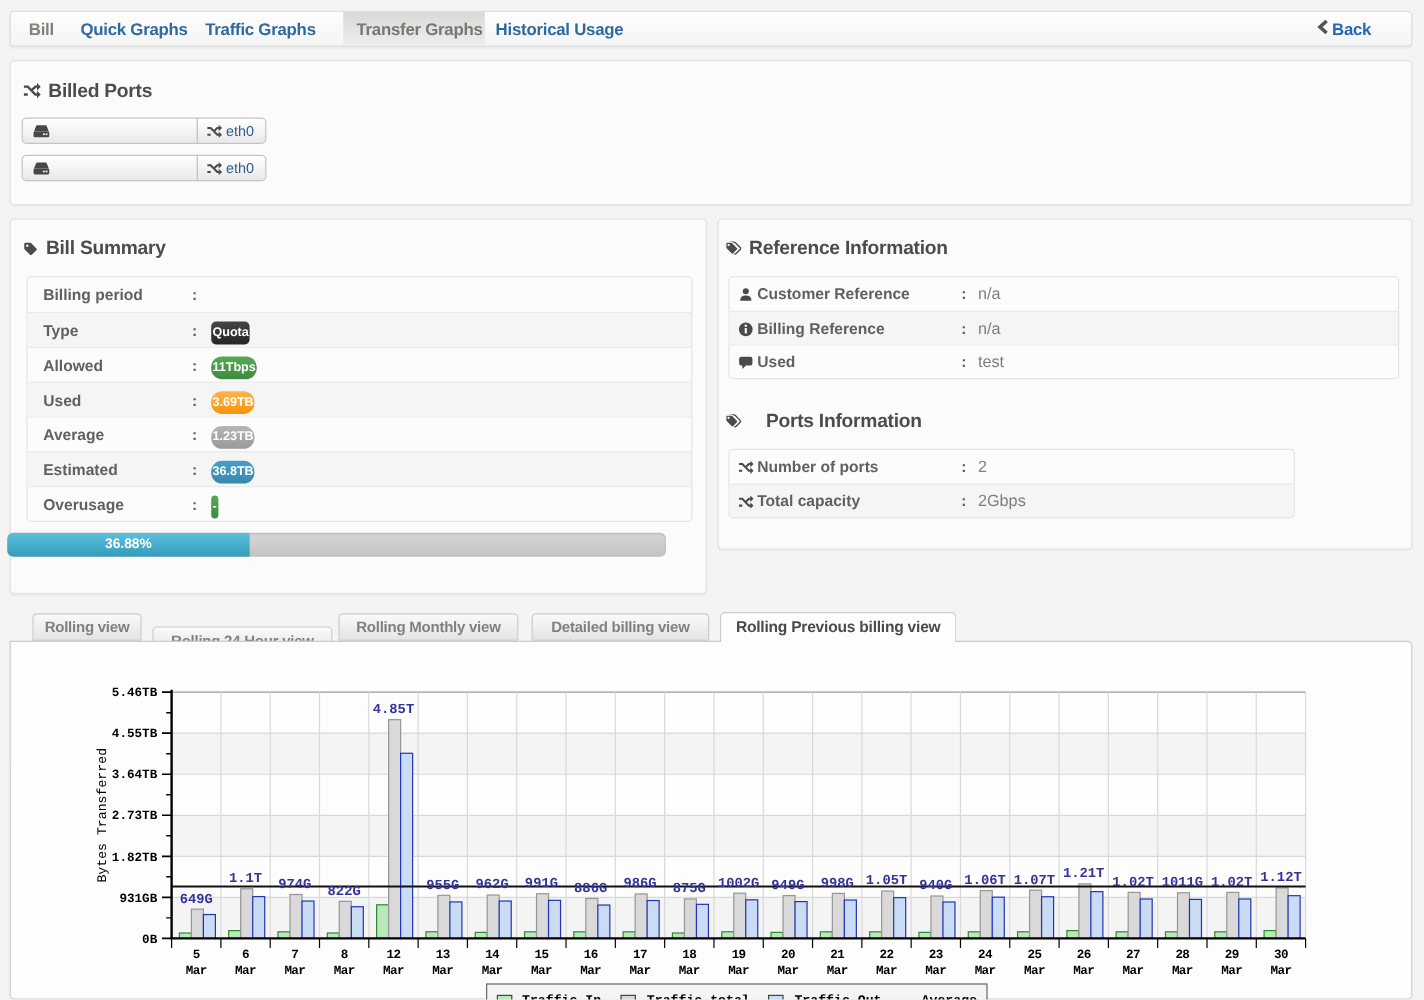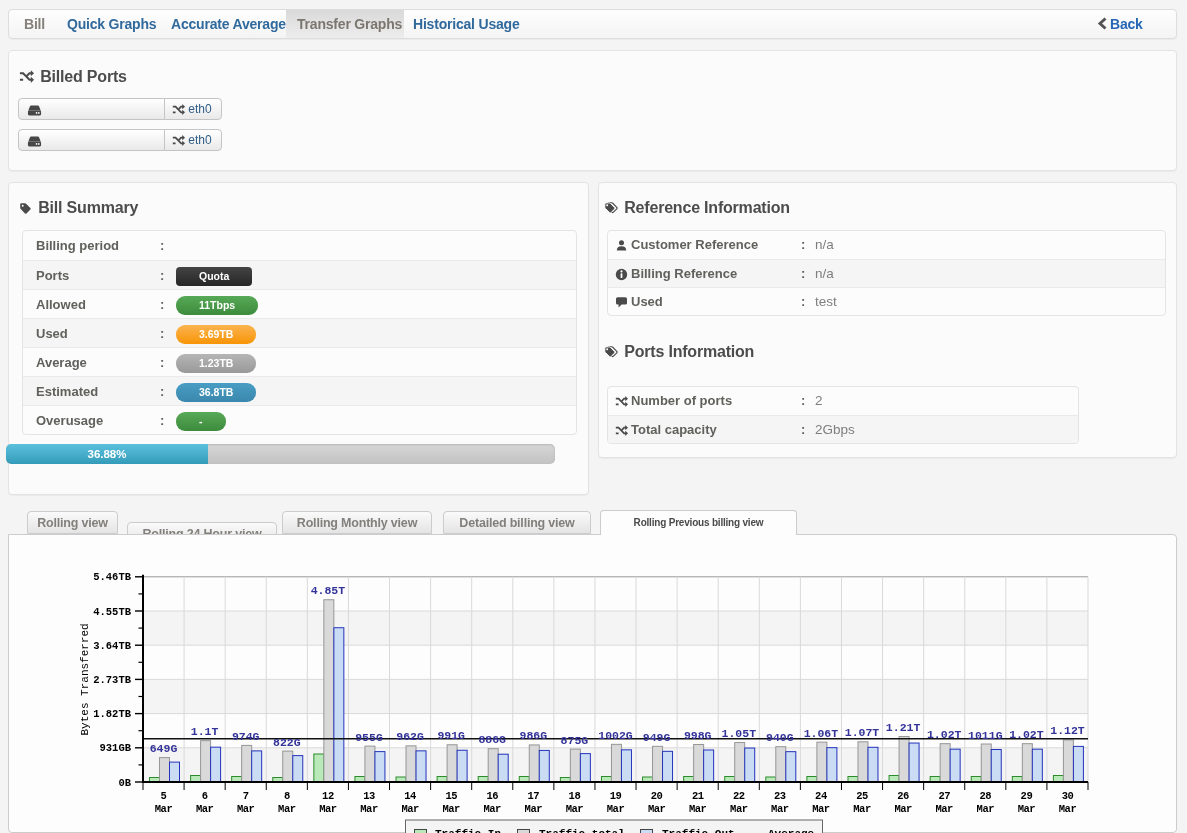--- a/index.html
+++ b/index.html
@@ -4,29 +4,29 @@
 body{font-family:"Liberation Sans",sans-serif;background:#f4f4f4;width:1187px;height:833px;overflow:hidden;position:relative}
 .abs{position:absolute}
 .panel{position:absolute;background:#fbfbfb;border:1px solid #e3e3e3;border-radius:4px;box-shadow:0 1px 1px rgba(0,0,0,0.04)}
 .hdr{font-size:16px;font-weight:bold;color:#4c4c4c;letter-spacing:-0.2px}
 .tbl{position:absolute;background:#fcfcfc;border:1px solid #e4e4e4;border-radius:4px;overflow:hidden}
 .row{position:relative;border-top:1px solid #eaeaea;font-size:13px;color:#555}
 .row:first-child{border-top:none}
 .row.odd{background:#f5f5f5}
 .lab{font-weight:bold;color:#60605c}
 .val{color:#7e7e7e}
-.badge{display:inline-block;color:#fff;font-size:10.5px;font-weight:bold;padding:3px 23px;border-radius:9px;line-height:13px}
+.badge{display:inline-block;color:#fff;font-size:10.5px;font-weight:bold;padding:3px 1px;border-radius:9px;line-height:13px}
 .navlink{color:#30699c;font-weight:bold;font-size:14px;letter-spacing:-0.2px}
 </style></head><body>
 
 <div class="panel" style="left:8px;top:9px;width:1169px;height:30px;background:linear-gradient(#fefefe,#f4f4f4);border-color:#ddd"></div>
 <div class="abs" style="left:286px;top:10px;width:118px;height:28px;background:linear-gradient(#d9d9d9,#ededed)"></div>
 <div class="abs navlink" style="left:24px;top:16px;color:#85807a">Bill</div>
 <div class="abs navlink" style="left:67px;top:16px">Quick Graphs</div>
-<div class="abs navlink" style="left:171px;top:16px">Accurate Average</div>
+<div class="abs navlink" style="left:171px;top:16px">Traffic Graphs</div>
 <div class="abs navlink" style="left:297px;top:16px;color:#7b766f">Transfer Graphs</div>
 <div class="abs navlink" style="left:413px;top:16px">Historical Usage</div>
 <div class="abs" style="left:1097px;top:16px"><svg width="11" height="13" viewBox="0 0 11 13">
       <path d="M8.5 1.5 L3 6.5 L8.5 11.5" stroke="#555" stroke-width="3" fill="none"></path>
     </svg></div>
 <div class="abs navlink" style="left:1110px;top:16px;color:#2668b3">Back</div>
 
 <div class="panel" style="left:8px;top:50px;width:1169px;height:121px"></div>
 <div class="abs hdr" style="left:19px;top:68px"><svg width="15" height="15" viewBox="0 0 16 16" style="vertical-align:-2px">
       <g stroke="#4a4a4a" stroke-width="2.1" fill="none">
@@ -73,21 +73,21 @@
 <div class="abs hdr" style="left:19px;top:199px"><svg width="13" height="13" viewBox="0 0 16 16" style="vertical-align:-2px">
       <path d="M1.5 2.8 Q1.5 1.5 2.8 1.5 L7.3 1.5 Q8.1 1.5 8.7 2.1 L14 7.4 Q14.9 8.3 14 9.2 L9.2 14 Q8.3 14.9 7.4 14 L2.1 8.7 Q1.5 8.1 1.5 7.3 Z" fill="#4a4a4a"></path>
       <circle cx="4.6" cy="4.6" r="1.2" fill="#fff"></circle>
     </svg> <span style="margin-left:2px">Bill Summary</span></div>
 <div class="tbl" style="left:22px;top:230px;width:555px">
 <div class="row" style="height:29px;line-height:29px">
       <span class="lab" style="position:absolute;left:13px">Billing period</span>
       <span class="lab" style="position:absolute;left:137px">:</span>
     </div>
 <div class="row odd" style="height:29px;line-height:29px">
-      <span class="lab" style="position:absolute;left:13px">Ports</span>
+      <span class="lab" style="position:absolute;left:13px">Type</span>
       <span class="lab" style="position:absolute;left:137px">:</span>
       <span style="position:absolute;left:153px"><span class="badge" style="background:linear-gradient(#444444,#262626);border-radius:4px">Quota</span></span>
     </div>
 <div class="row" style="height:29px;line-height:29px">
       <span class="lab" style="position:absolute;left:13px">Allowed</span>
       <span class="lab" style="position:absolute;left:137px">:</span>
       <span style="position:absolute;left:153px"><span class="badge" style="background:linear-gradient(#57a957,#3d8b3d);border-radius:9px">11Tbps</span></span>
     </div>
 <div class="row odd" style="height:29px;line-height:29px">
       <span class="lab" style="position:absolute;left:13px">Used</span>
@@ -147,22 +147,22 @@
         </svg></span>
       <span class="lab" style="position:absolute;left:23px">Used</span>
       <span class="lab" style="position:absolute;left:193px">:</span>
       <span class="val" style="position:absolute;left:207px;font-size:13.5px">test</span>
     </div>
 </div>
 <div class="abs hdr" style="left:604px;top:343px"><svg width="14" height="14" viewBox="0 0 16 16" style="vertical-align:-2px">
       <path d="M4.2 3.2 Q4.2 2 5.4 2 L8.6 2 Q9.4 2 10 2.6 L14.6 7.2 Q15.5 8.1 14.6 9 L10.8 12.8 Q9.9 13.7 9 12.8 L4.8 8.6 Q4.2 8 4.2 7.2 Z" fill="none" stroke="#4a4a4a" stroke-width="1.3"></path>
       <path d="M1 3.6 Q1 2.2 2.4 2.2 L6 2.2 Q6.8 2.2 7.4 2.8 L12 7.4 Q12.9 8.3 12 9.2 L8.1 13.1 Q7.2 14 6.3 13.1 L1.6 8.5 Q1 7.9 1 7.1 Z" fill="#4a4a4a" stroke="#fbfbfb" stroke-width="1"></path>
       <circle cx="3.6" cy="4.8" r="1.1" fill="#fff"></circle>
-    </svg> <span style="margin-left:2px">Ports Information</span></div>
-<div class="tbl" style="left:607px;top:386px;width:472px">
+    </svg> <span style="margin-left:16px">Ports Information</span></div>
+<div class="tbl" style="left:607px;top:374px;width:472px">
 <div class="row" style="height:28px;line-height:28px">
       <span style="position:absolute;left:7px;top:1px"><svg width="13" height="13" viewBox="0 0 16 16" style="vertical-align:-2px">
           <g stroke="#4a4a4a" stroke-width="2.1" fill="none">
             <path d="M1 4.5 H4.4 L11.2 11.5 H13.6"></path>
             <path d="M1 11.5 H4.4 M8.2 7.4 L11.2 4.5 H13.6"></path>
           </g>
           <path d="M12.6 1.2 L16 4.5 L12.6 7.8 Z" fill="#4a4a4a"></path>
           <path d="M12.6 8.2 L16 11.5 L12.6 14.8 Z" fill="#4a4a4a"></path>
         </svg></span>
       <span class="lab" style="position:absolute;left:23px">Number of ports</span>
@@ -181,21 +181,21 @@
       <span class="lab" style="position:absolute;left:23px">Total capacity</span>
       <span class="lab" style="position:absolute;left:193px">:</span>
       <span class="val" style="position:absolute;left:207px;font-size:13.5px">2Gbps</span>
     </div>
 </div>
 
 <div class="abs" style="left:27px;top:511px;width:91px;height:23px;background:linear-gradient(#fafafa,#e4e4e4);border:1px solid #ccc;border-radius:4px 4px 0 0;text-align:center;font-size:12.5px;font-weight:bold;color:#83807c;line-height:22px;letter-spacing:-0.2px">Rolling view</div>
 <div class="abs" style="left:127px;top:522px;width:150px;height:23px;background:linear-gradient(#fafafa,#e4e4e4);border:1px solid #ccc;border-radius:4px 4px 0 0;text-align:center;font-size:12.5px;font-weight:bold;color:#83807c;line-height:22px;letter-spacing:-0.2px">Rolling 24 Hour view</div>
 <div class="abs" style="left:282px;top:511px;width:150px;height:23px;background:linear-gradient(#fafafa,#e4e4e4);border:1px solid #ccc;border-radius:4px 4px 0 0;text-align:center;font-size:12.5px;font-weight:bold;color:#83807c;line-height:22px;letter-spacing:-0.2px">Rolling Monthly view</div>
 <div class="abs" style="left:443px;top:511px;width:148px;height:23px;background:linear-gradient(#fafafa,#e4e4e4);border:1px solid #ccc;border-radius:4px 4px 0 0;text-align:center;font-size:12.5px;font-weight:bold;color:#83807c;line-height:22px;letter-spacing:-0.2px">Detailed billing view</div>
-<div class="abs" style="left:600px;top:510px;width:197px;height:25px;background:#fdfdfd;border:1px solid #ccc;border-bottom:none;border-radius:4px 4px 0 0;text-align:center;font-size:10px;font-weight:bold;color:#4a4a4a;line-height:24px;letter-spacing:-0.2px;z-index:3">Rolling Previous billing view</div>
+<div class="abs" style="left:600px;top:510px;width:197px;height:25px;background:#fdfdfd;border:1px solid #ccc;border-bottom:none;border-radius:4px 4px 0 0;text-align:center;font-size:13px;font-weight:bold;color:#4a4a4a;line-height:24px;letter-spacing:-0.2px;z-index:3">Rolling Previous billing view</div>
 
 <div class="abs" style="left:8px;top:534px;width:1169px;height:299px;background:#fdfdfd;border:1px solid #ccc;border-radius:0 4px 4px 4px">
     <svg width="1168" height="299" viewBox="0 0 1168 299" style="position:absolute;left:0;top:0">
 <rect x="134.0" y="76.0" width="945.0" height="34.2" fill="#f4f4f4"></rect>
 <rect x="134.0" y="144.4" width="945.0" height="34.2" fill="#f4f4f4"></rect>
 <rect x="134.0" y="212.8" width="945.0" height="34.2" fill="#f4f4f4"></rect>
 <line x1="134.0" y1="76.0" x2="1079.0" y2="76.0" stroke="#d9d9d9" stroke-width="1"></line>
 <line x1="134.0" y1="110.2" x2="1079.0" y2="110.2" stroke="#d9d9d9" stroke-width="1"></line>
 <line x1="134.0" y1="144.4" x2="1079.0" y2="144.4" stroke="#d9d9d9" stroke-width="1"></line>
 <line x1="134.0" y1="178.6" x2="1079.0" y2="178.6" stroke="#d9d9d9" stroke-width="1"></line>

